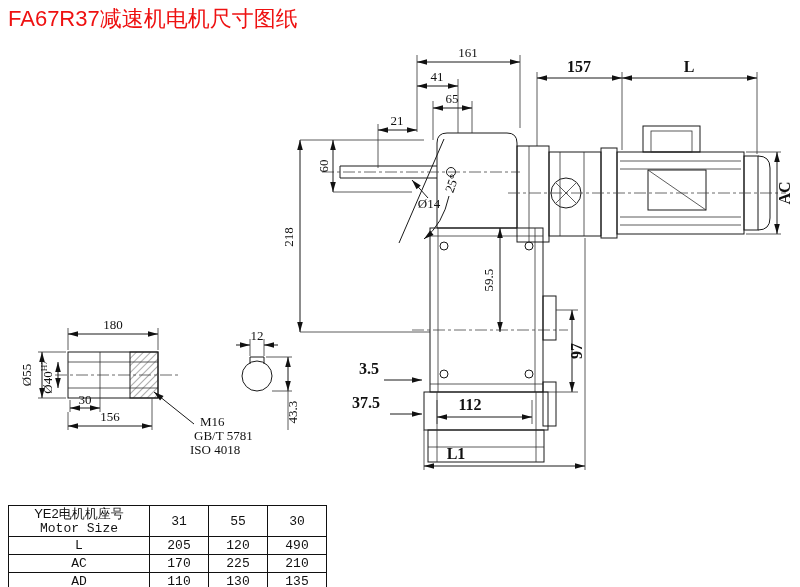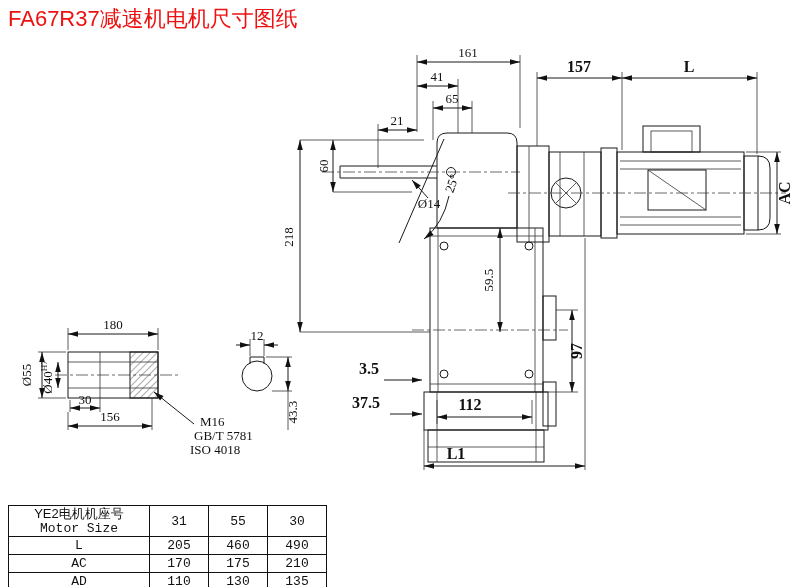--- a/index.html
+++ b/index.html
@@ -242,27 +242,27 @@
         <div class="cn">YE2电机机座号</div>
         <div class="mono">Motor Size</div>
       </td>
       <td class="val">31</td>
       <td class="val">55</td>
       <td class="val">30</td>
     </tr>
     <tr>
       <td class="lbl">L</td>
       <td class="val">205</td>
-      <td class="val">460</td>
+      <td class="val">120</td>
       <td class="val">490</td>
     </tr>
     <tr>
       <td class="lbl">AC</td>
       <td class="val">170</td>
-      <td class="val">175</td>
+      <td class="val">225</td>
       <td class="val">210</td>
     </tr>
     <tr>
       <td class="lbl">AD</td>
       <td class="val">110</td>
       <td class="val">130</td>
       <td class="val">135</td>
     </tr>
   </tbody>
     </table>

